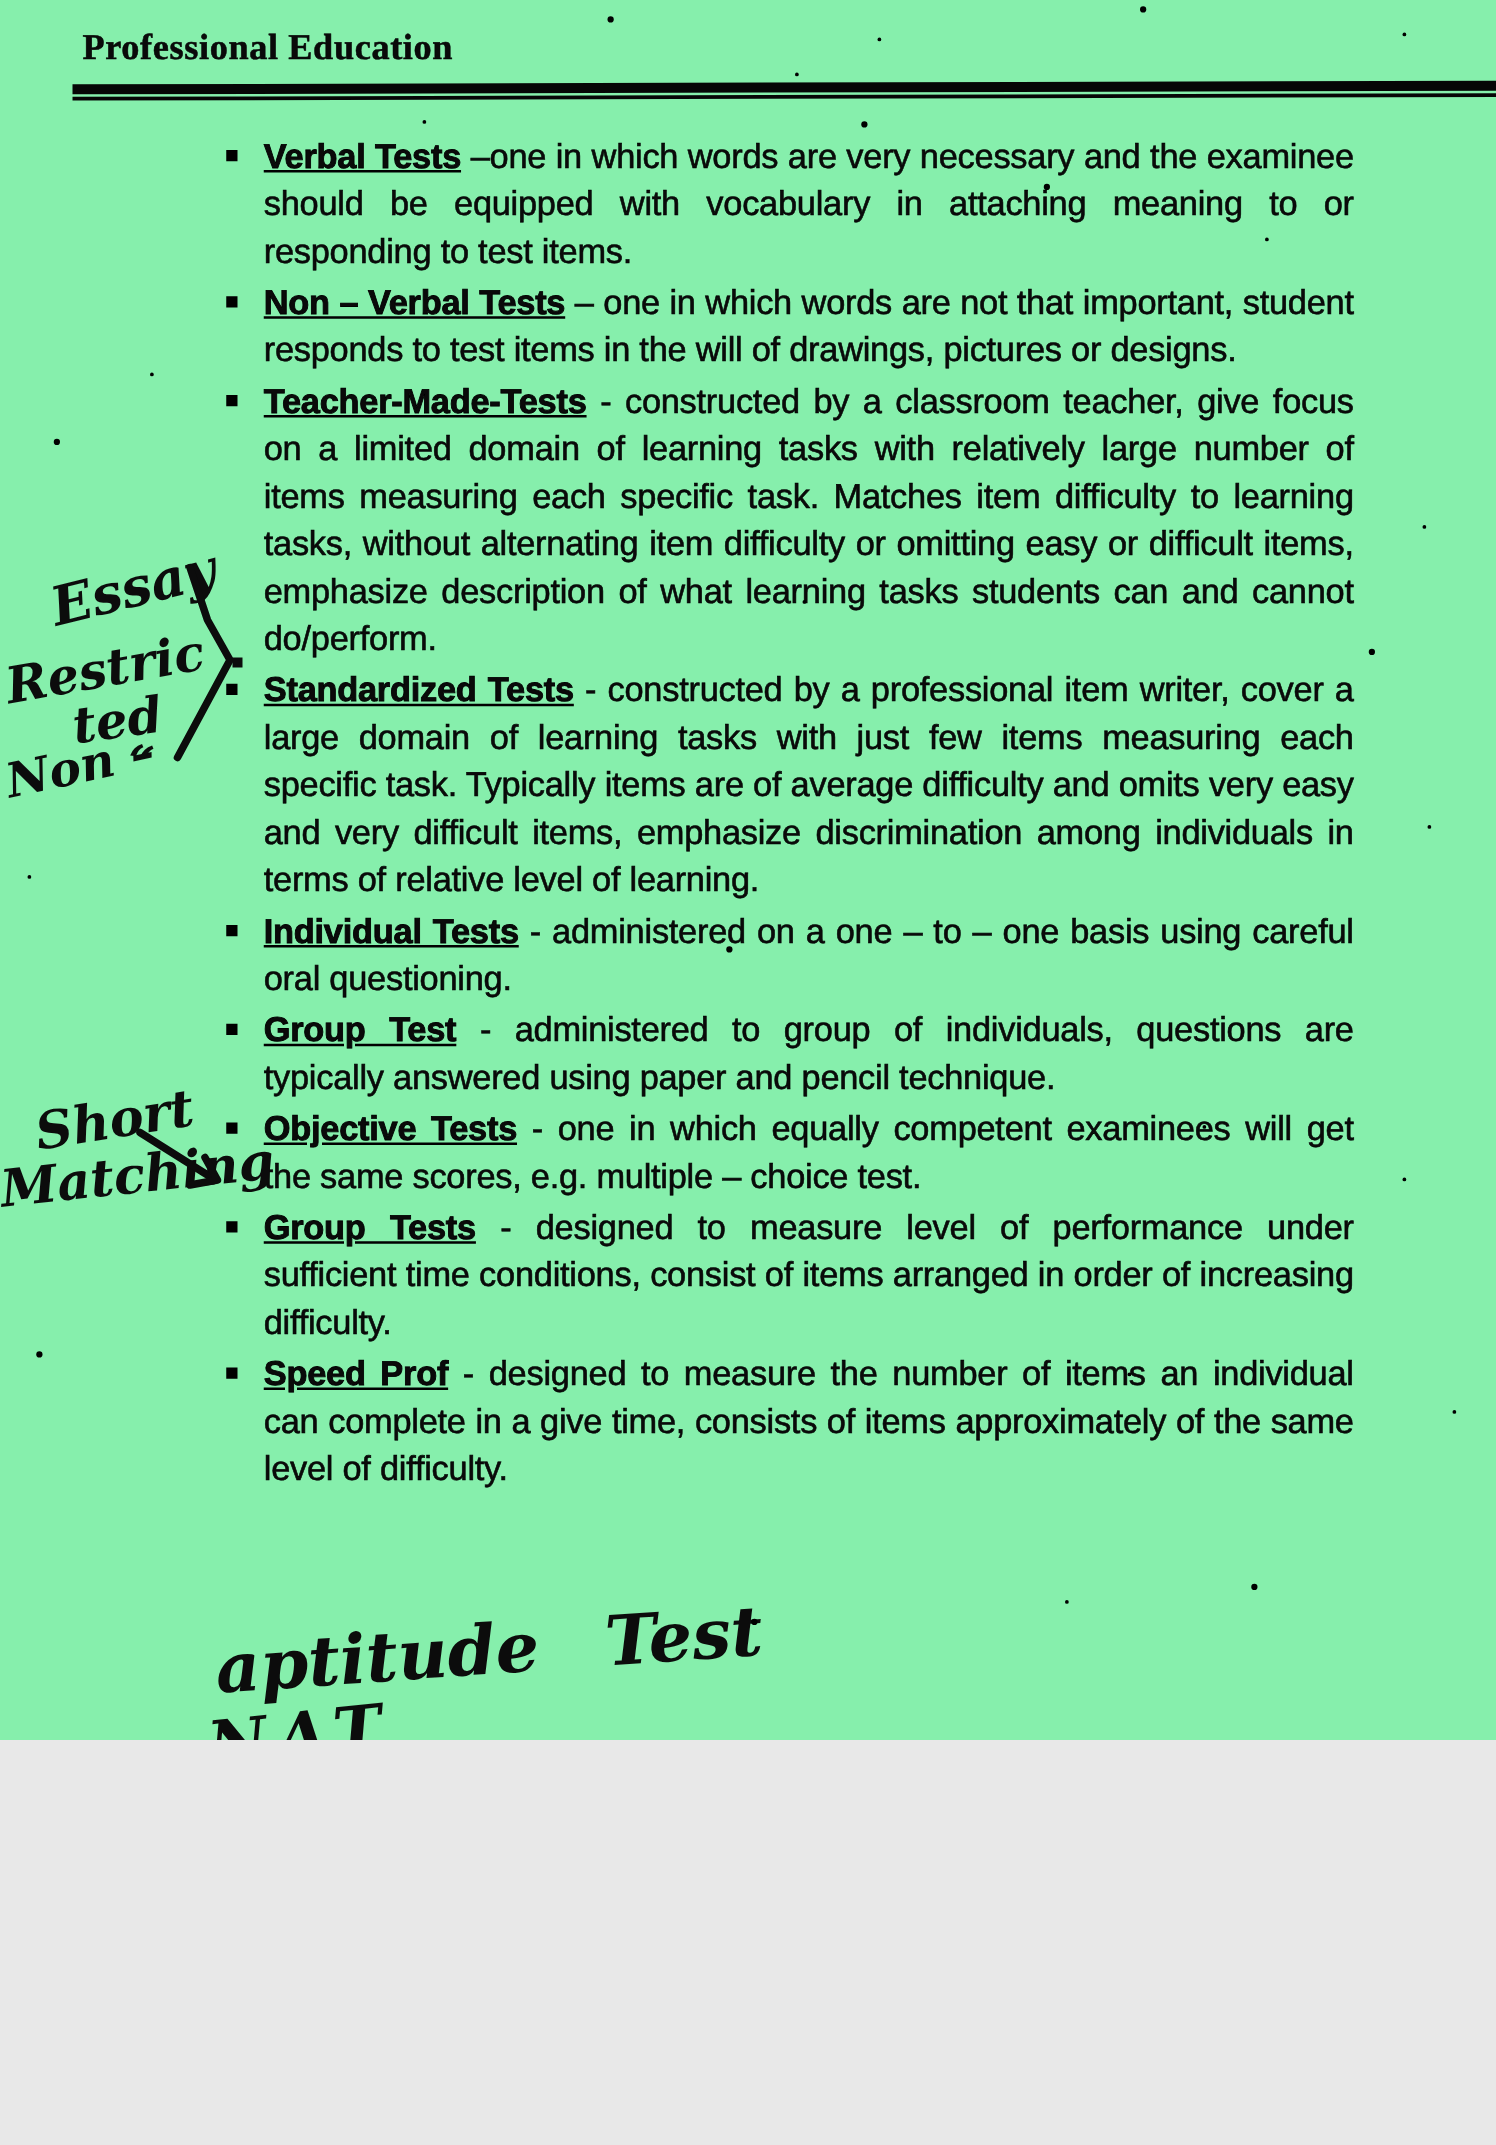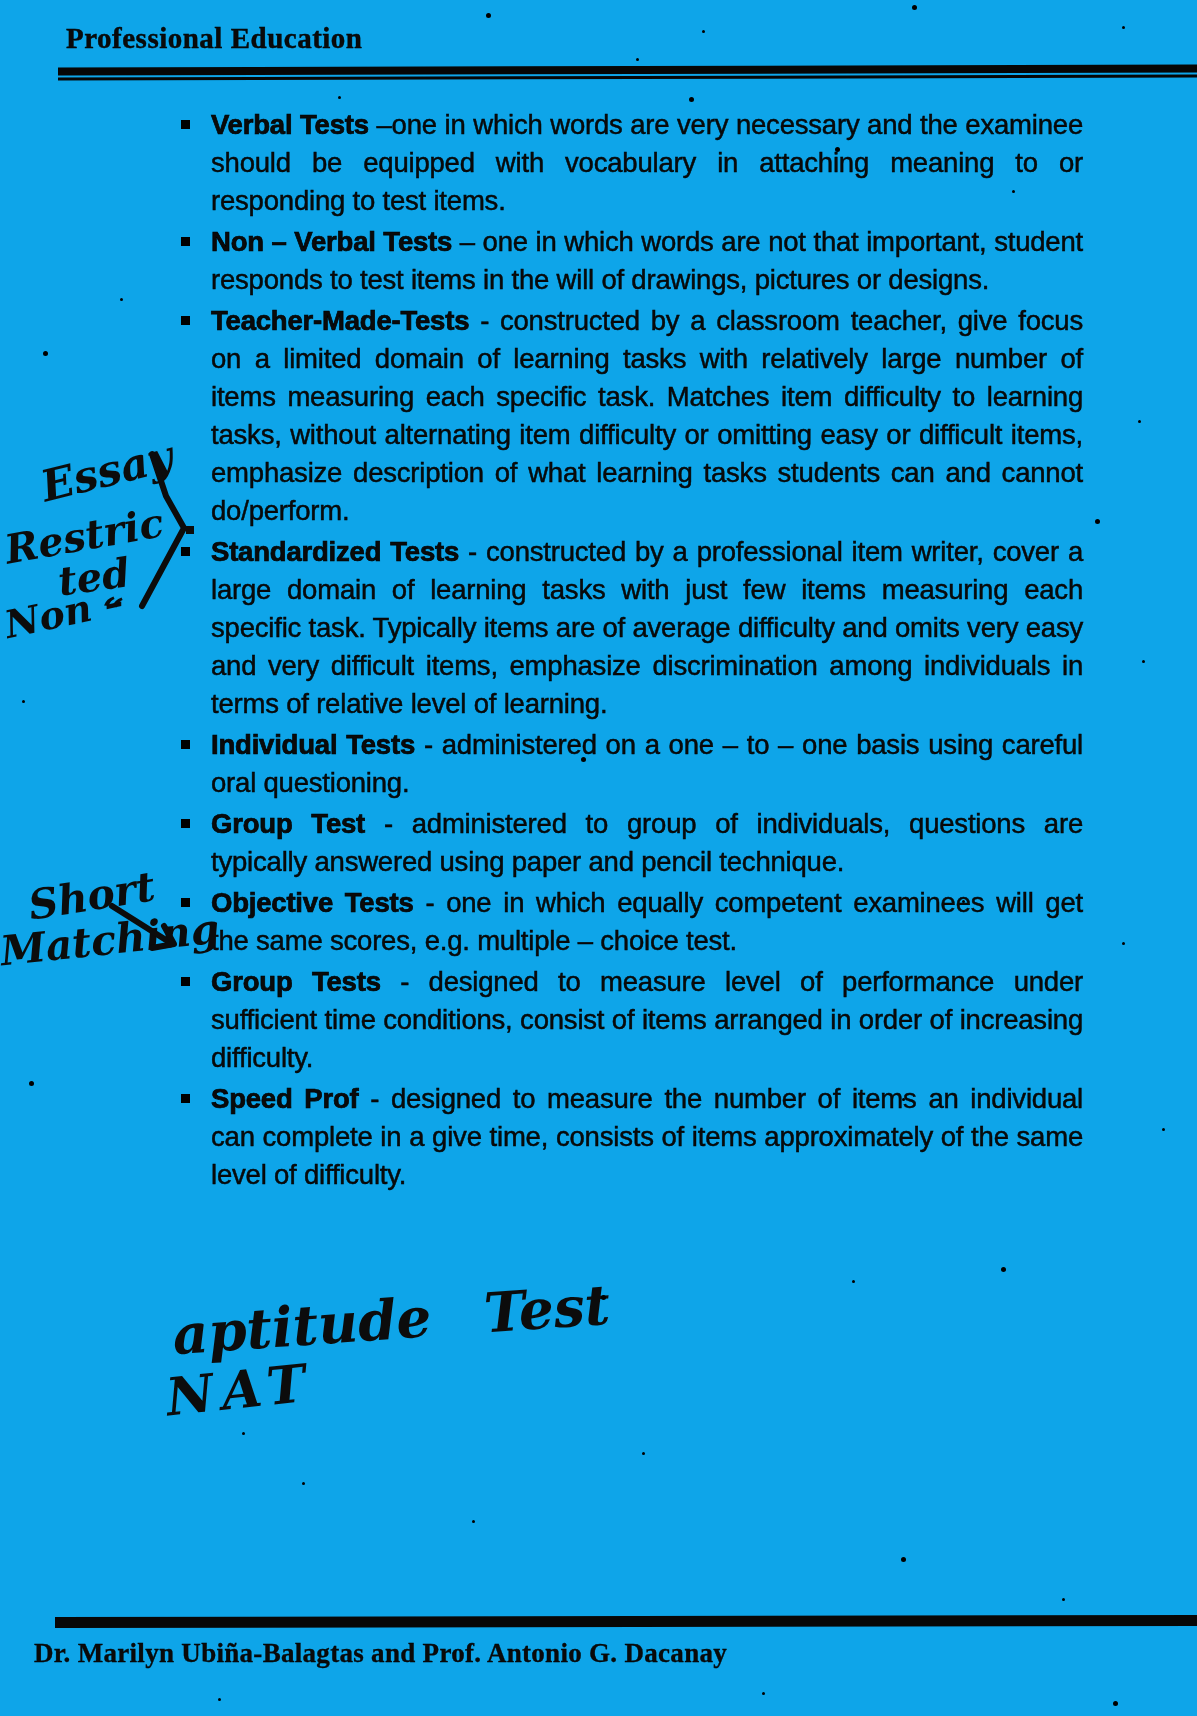--- a/index.html
+++ b/index.html
@@ -1,37 +1,37 @@
 <!DOCTYPE html>
 <html><head>
 <meta charset="utf-8">
 <style>
   html,body{margin:0;padding:0;background:#e8e8e8;}
   .page{
-    position:relative;width:1197px;height:1716px;background:#0ea5e9;
+    position:relative;width:1197px;height:1392px;background:#86efac;
     font-family:"Liberation Sans",sans-serif;color:#0a0a0a;overflow:hidden;
   }
   
   .header-title{
     position:absolute;left:66px;top:22px;
     font-family:"Liberation Serif",serif;font-weight:bold;font-size:29px;
     letter-spacing:.5px;-webkit-text-stroke:.4px #000;
   }
   .rule-top{position:absolute;left:58px;top:66px;width:1139px;transform:rotate(-.15deg);}
   .rule-top .r1{height:8px;background:#060606;}
   .rule-top .r2{height:3px;background:#060606;margin-top:2px;}
   
   .list{position:absolute;left:178px;top:106px;width:905px;}
   .list ul{margin:0;padding:0;}
   .list li{
     list-style:none;position:relative;padding-left:33px;margin:0 0 3px 0;
     font-size:27.5px;line-height:38px;text-align:justify;letter-spacing:-.2px;
   }
   .bullet{position:absolute;left:3px;top:14px;width:9px;height:9px;background:#000;}
-  .term{font-weight:bold;-webkit-text-stroke:.7px #000;}
+  .term{font-weight:bold;text-decoration:underline;-webkit-text-stroke:.7px #000;}
   .def{-webkit-text-stroke:.45px #000;}
   
   .hw{
     position:absolute;font-family:"DejaVu Serif",serif;font-style:italic;font-weight:bold;
     color:#0c0c0c;white-space:nowrap;line-height:1;
   }
   .hw-essay{left:40px;top:450px;font-size:43px;transform:rotate(-14deg);}
   .hw-restric{left:4px;top:516px;font-size:40px;transform:rotate(-10deg);}
   .hw-ted{left:58px;top:557px;font-size:40px;transform:rotate(-8deg);}
   .hw-non{left:4px;top:594px;font-size:38px;transform:rotate(-12deg);}

